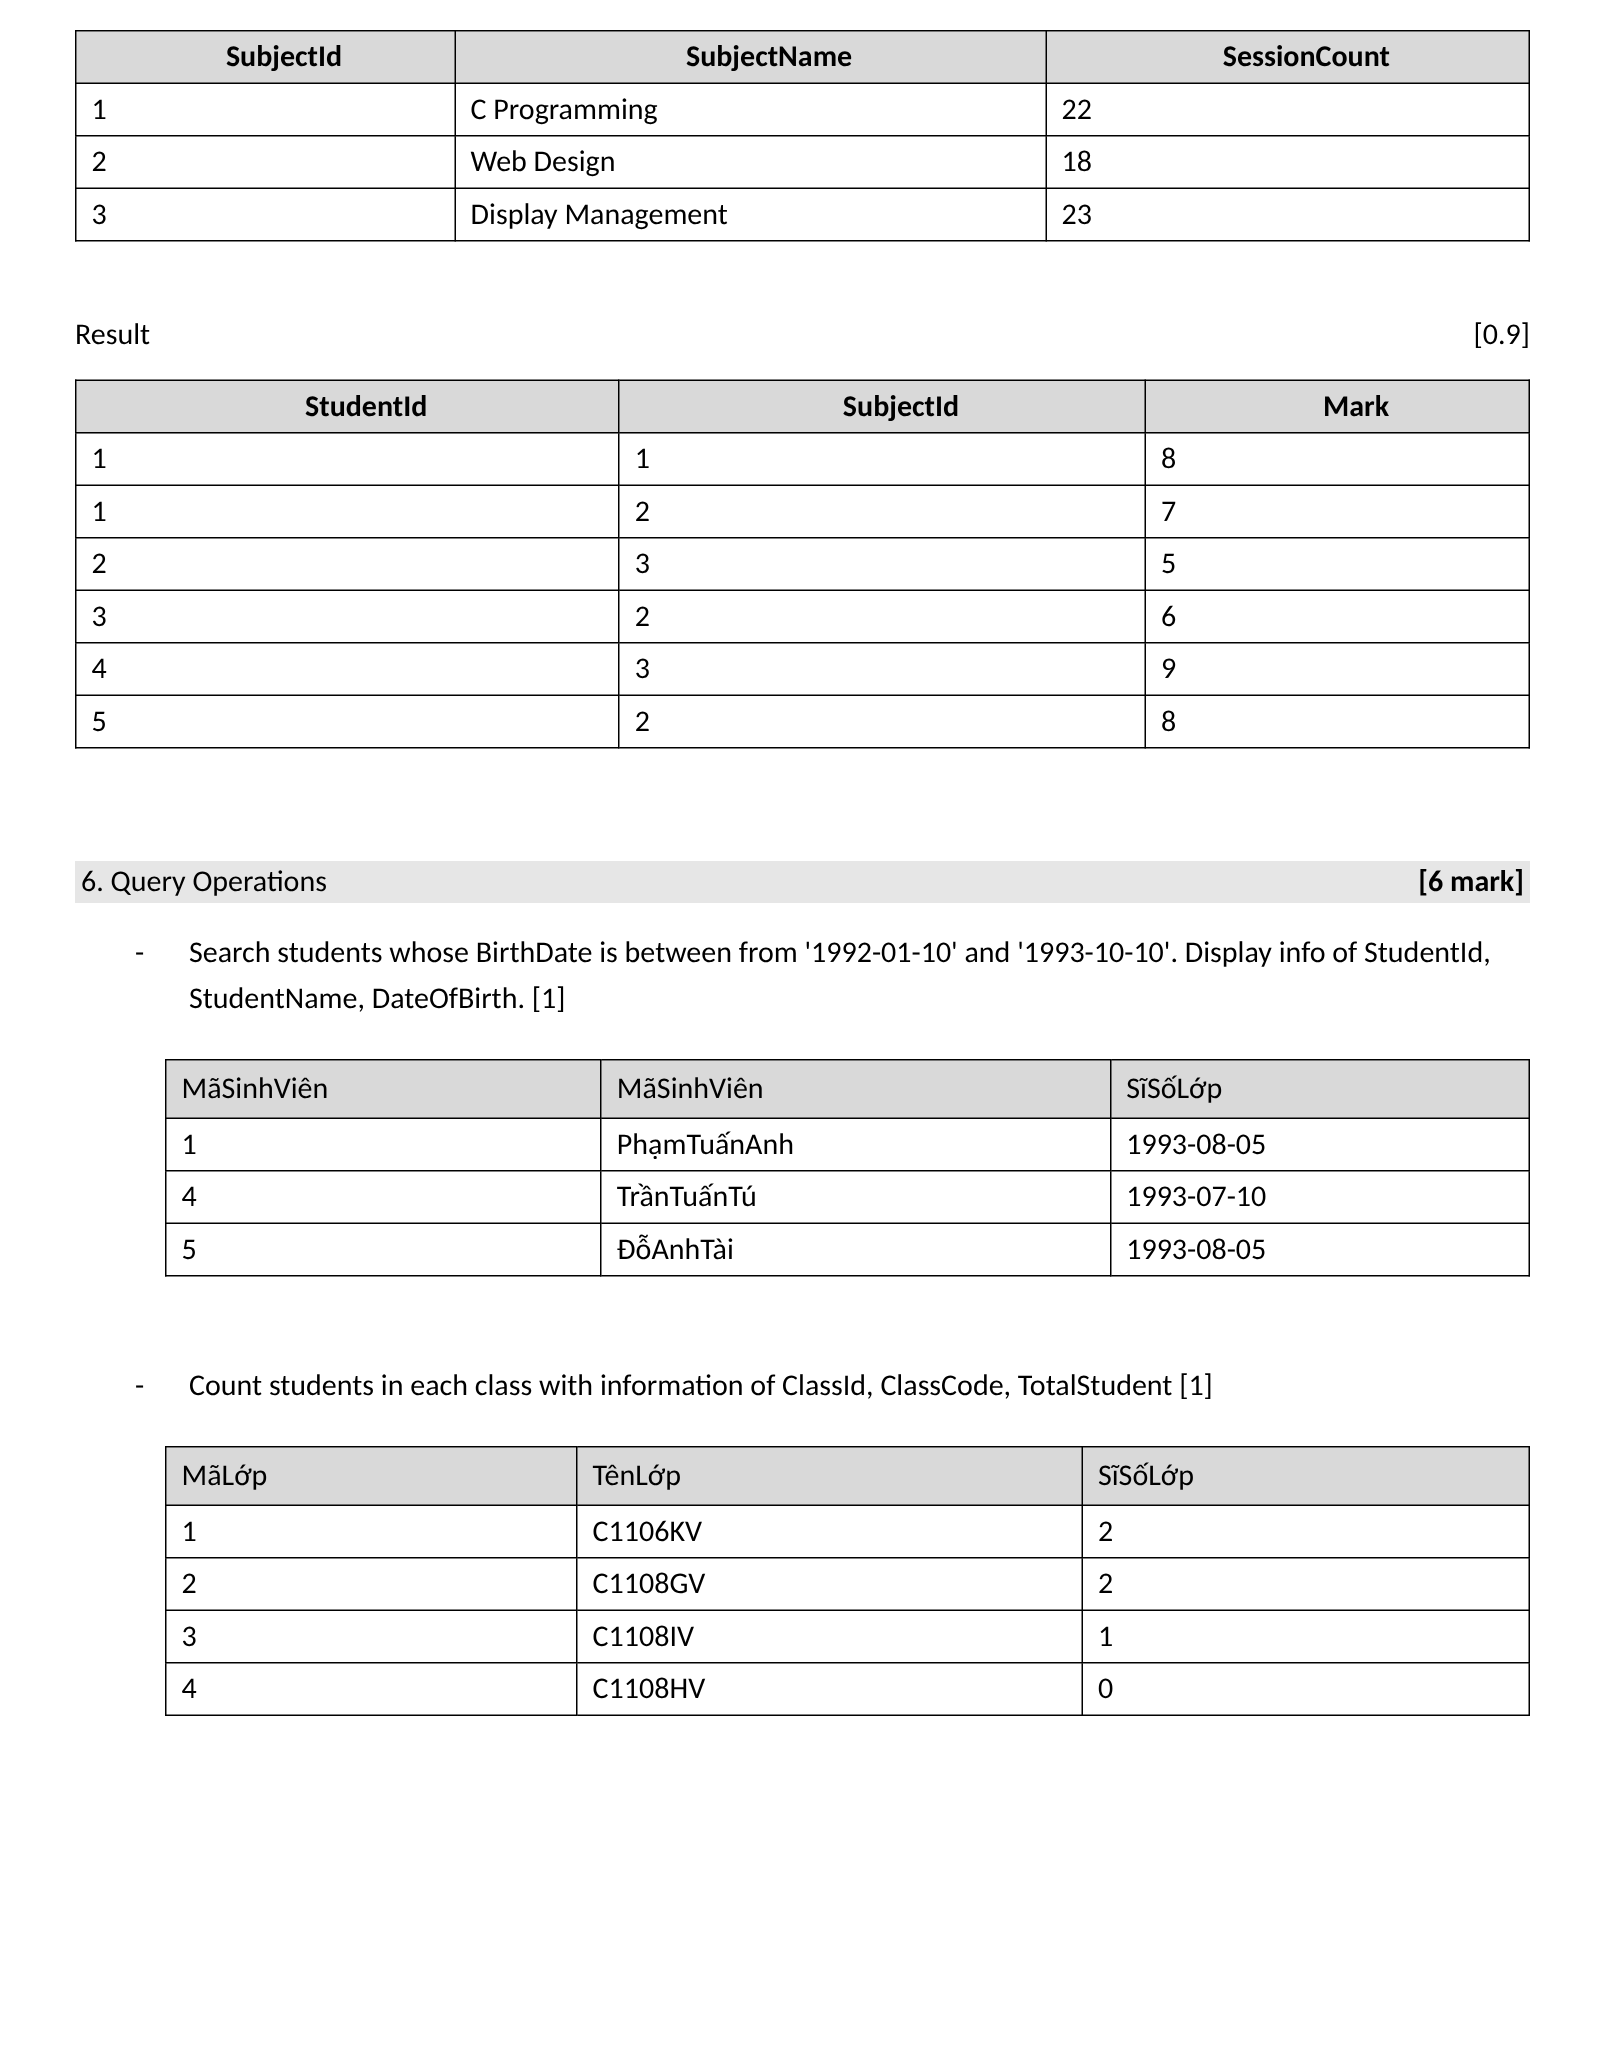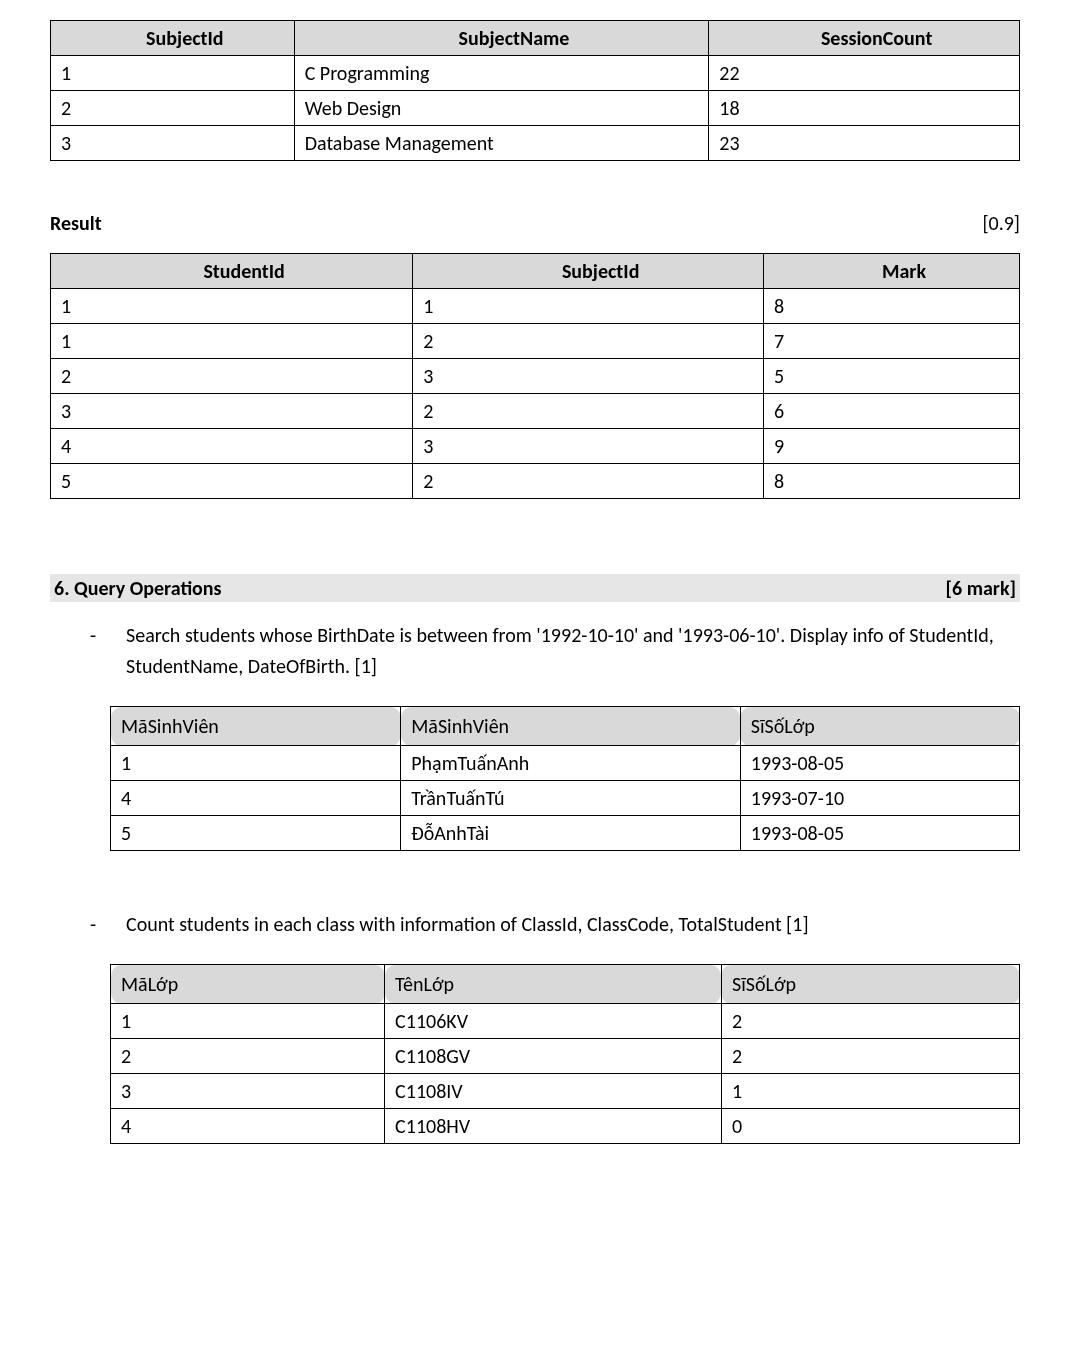--- a/index.html
+++ b/index.html
@@ -34,21 +34,21 @@
       justify-content: space-between;
       align-items: baseline;
       margin-top: 50px;
       margin-bottom: 18px;
     }
     .section-row.gray-bar {
       background: #e6e6e6;
       padding: 2px 4px;
       margin-top: 75px;
     }
-    .section-title { font-weight: bold; text-align: right; }
+    .section-title { font-weight: normal; text-align: right; }
     .section-mark { font-weight: normal; }
     .gray-bar .section-mark { font-weight: bold; }
     ul.dash {
       list-style: none;
       margin: 18px 0 24px 40px;
     }
     ul.dash > li {
       position: relative;
       padding-left: 36px;
       margin-bottom: 8px;
@@ -62,21 +62,20 @@
     }
     .indented-table {
       width: calc(100% - 60px);
       margin-left: 60px;
     }
     .indented-table th {
       background: #d9d9d9;
       text-align: left;
       font-weight: normal;
       padding: 7px 10px;
-      border-radius: 11px;
     }
     .table1 { margin-bottom: 0; }
     .gap-large { height: 30px; }
   </style>
 </head>
 <body>
 
 <table class="table1">
   <thead>
     <tr>
@@ -91,21 +90,21 @@
       <td>C Programming</td>
       <td>22</td>
     </tr>
     <tr>
       <td>2</td>
       <td>Web Design</td>
       <td>18</td>
     </tr>
     <tr>
       <td>3</td>
-      <td>Database Management</td>
+      <td>Display Management</td>
       <td>23</td>
     </tr>
   </tbody>
 </table>
 
 <div class="section-row">
   <span class="section-title">Result</span>
   <span class="section-mark">[0.9]</span>
 </div>
 
@@ -150,21 +149,21 @@
     </tr>
   </tbody>
 </table>
 
 <div class="section-row gray-bar">
   <span class="section-title">6. Query Operations</span>
   <span class="section-mark">[6 mark]</span>
 </div>
 
 <ul class="dash">
-  <li>Search students whose BirthDate is between  from '1992-10-10' and  '1993-06-10'. Display info of StudentId, StudentName, DateOfBirth.  [1]</li>
+  <li>Search students whose BirthDate is between  from '1992-01-10' and  '1993-10-10'. Display info of StudentId, StudentName, DateOfBirth.  [1]</li>
 </ul>
 
 <table class="indented-table">
   <thead>
     <tr>
       <th>MãSinhViên</th>
       <th>MãSinhViên</th>
       <th>SĩSốLớp</th>
     </tr>
   </thead>

